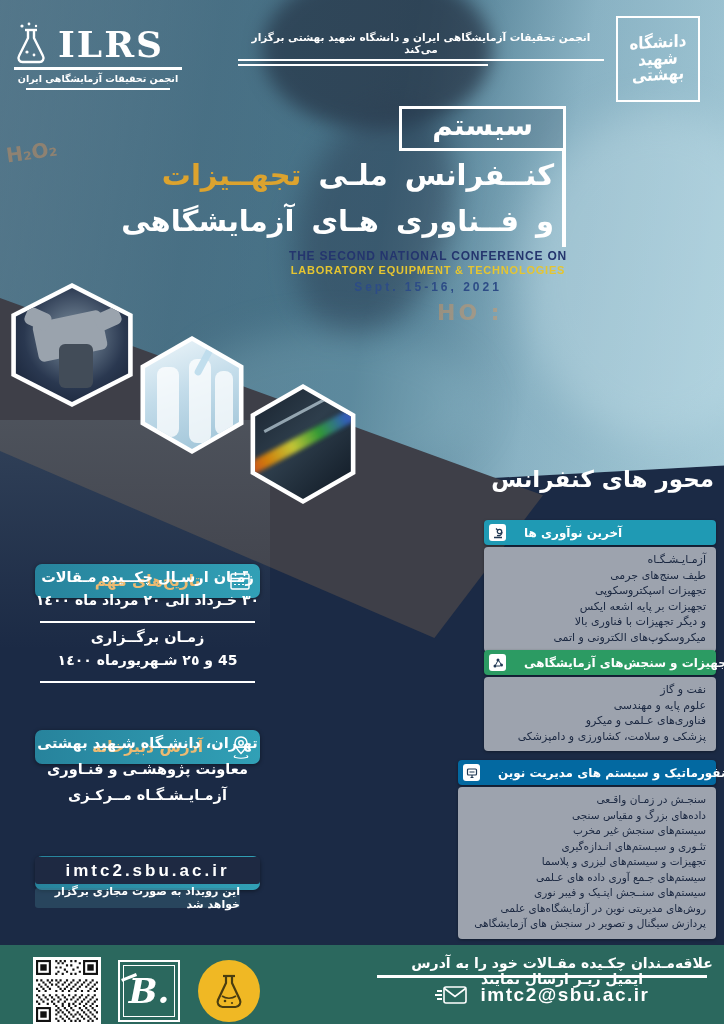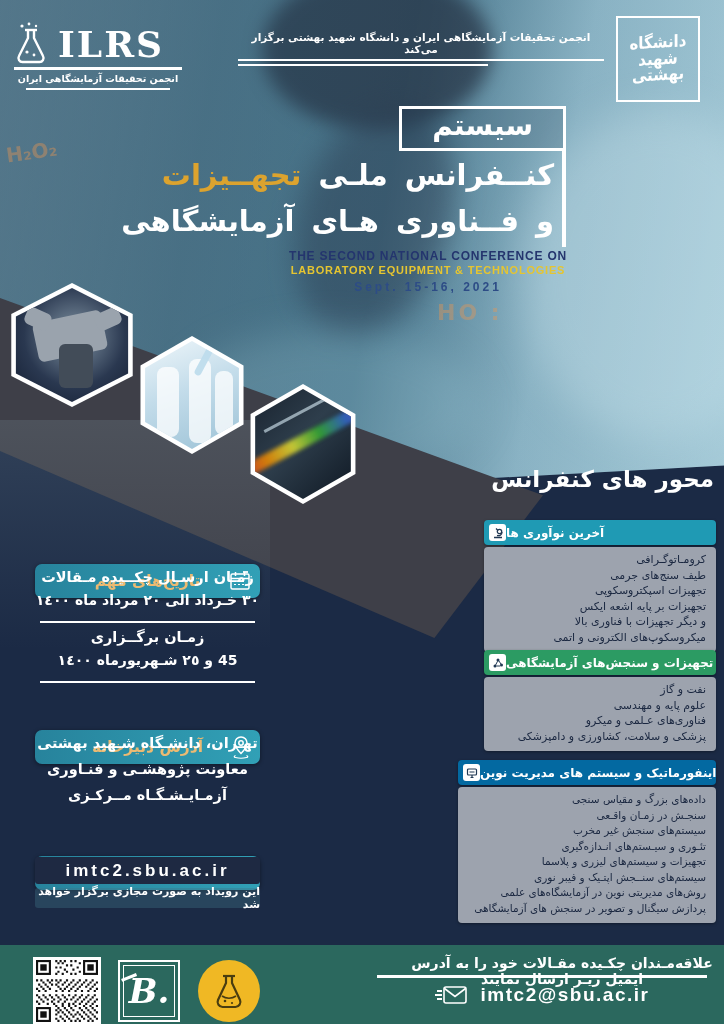--- a/index.html
+++ b/index.html
@@ -61,42 +61,42 @@
   .hex3 .hex-in{background:linear-gradient(135deg,#18222e 0%,#2e3e4c 45%,#0e1722 100%);}
   .tube{position:absolute;background:rgba(255,255,255,.75);border-radius:8px;}
   .rainbow{position:absolute;left:-20px;top:44px;width:150px;height:13px;filter:blur(2px);opacity:.85;
     background:linear-gradient(90deg,#d33,#e80,#dd3,#3a3,#36c,#85c);transform:rotate(-28deg);}
   .glass-edge{position:absolute;left:8px;top:20px;width:90px;height:3px;background:rgba(220,240,250,.6);transform:rotate(-28deg);}
   .machine{position:absolute;background:#9aa3ad;border-radius:6px;}
   
   .topics-heading{position:absolute;right:10px;top:466px;color:#fff;font-weight:bold;font-size:23px;direction:rtl;}
   .tbox{position:absolute;right:8px;width:232px;}
   .tbox3{width:258px;}
-  .tbox-header{height:25px;border-radius:4px;display:flex;align-items:center;gap:0;padding:0 5px;
+  .tbox-header{height:25px;border-radius:4px;display:flex;align-items:center;gap:18px;padding:0 5px;
     color:#fff;font-weight:bold;font-size:12px;box-shadow:0 1px 3px rgba(0,0,0,.4);}
   .tbox-header .txt{direction:rtl;white-space:nowrap;}
   .hd1{background:#1f9ab4;} .hd2{background:#2c9b63;} .hd3{background:#0369a1;}
   .icon-chip{width:17px;height:17px;background:#fff;border-radius:3px;flex:0 0 auto;
     display:flex;align-items:center;justify-content:center;}
   .tbox-body{margin-top:2px;background:#9da3ae;border-radius:4px;padding:5px 10px 7px;
     color:#1a2740;font-size:11px;font-weight:500;text-align:right;direction:rtl;line-height:15.5px;
     box-shadow:0 1px 3px rgba(0,0,0,.35);}
   .tbox3 .tbox-body{font-size:10.5px;}
   
   .sbar-header{position:absolute;left:35px;width:225px;height:34px;border-radius:7px;
     background:linear-gradient(90deg,#27839c,#31a0b6);display:flex;align-items:center;justify-content:center;
     color:#ecba72;font-weight:bold;font-size:15.5px;direction:rtl;box-shadow:0 1px 4px rgba(0,0,0,.45);margin-top:36px;}
   .sbar-header .bar-icon{position:absolute;right:9px;top:50%;transform:translateY(-50%);display:flex;}
   .sbar-text{position:absolute;left:35px;width:225px;text-align:center;color:#fff;
     font-weight:bold;font-size:13.5px;direction:rtl;white-space:nowrap;}
   .divider{position:absolute;left:40px;width:215px;height:2px;background:#fff;}
   .url-band{position:absolute;left:35px;top:857px;width:225px;height:27px;background:#1e2942;border-radius:3px;
     display:flex;align-items:center;justify-content:center;color:#fff;
     font-family:"Liberation Sans",sans-serif;font-weight:bold;font-size:17px;letter-spacing:3px;}
-  .virtual-note{position:absolute;left:35px;top:888px;width:225px;height:20px;border-radius:3px;
+  .virtual-note{position:absolute;left:35px;top:888px;width:205px;height:20px;border-radius:3px;
     background:rgba(62,112,134,.38);display:flex;align-items:center;justify-content:center;
     color:#fff;font-size:11px;font-weight:bold;direction:rtl;}
   
   .footer{position:absolute;left:0;top:945px;width:724px;height:79px;background:#2b685e;}
   .qr{position:absolute;left:33px;top:957px;width:68px;height:68px;background:#fff;padding:3px;box-sizing:border-box;}
   .blogo{position:absolute;left:118px;top:960px;width:62px;height:62px;border:2px solid #fff;box-sizing:border-box;
     display:flex;align-items:center;justify-content:center;}
   .blogo-in{position:absolute;inset:3px;border:1px solid #fff;}
   .blogo-b{font-family:"DejaVu Serif","Liberation Serif",serif;font-style:italic;font-weight:bold;
     font-size:34px;color:#fff;line-height:1;position:relative;}
@@ -199,21 +199,21 @@
     <div class="tbox-header hd1">
       <span class="icon-chip">
         <svg width="12" height="12" viewBox="0 0 12 12" fill="none" stroke="#223a55" stroke-width="1.3">
           <circle cx="7.5" cy="4.5" r="2.2"></circle>
             <path d="M4 1.5l2 2M2 10.5h8M5 8.5c3 .8 5-1 5-3.5"></path>
         </svg>
       </span>
       <span class="txt">آخرین نوآوری ها</span>
     </div>
     <div class="tbox-body">
-      <div>کرومـاتوگـرافی</div>
+      <div>آزمـایـشـگـاه</div>
       <div>طیف سنج‌های جرمی</div>
       <div>تجهیزات اسپکتروسکوپی</div>
       <div>تجهیزات بر پایه اشعه ایکس</div>
       <div>و دیگر تجهیزات با فناوری بالا</div>
       <div>میکروسکوپ‌های الکترونی و اتمی</div>
     </div>
   </div>
 
   <div class="tbox" style="top:650px;">
     <div class="tbox-header hd2">
@@ -239,25 +239,26 @@
     <div class="tbox-header hd3">
       <span class="icon-chip">
         <svg width="12" height="12" viewBox="0 0 12 12" fill="none" stroke="#223a55" stroke-width="1.2">
           <rect x="1.5" y="2" width="9" height="6" rx="1"></rect>
             <path d="M4.5 10.5h3M6 8v2.5M3.5 5h5"></path>
         </svg>
       </span>
       <span class="txt">اینفورماتیک و سیستم های مدیریت نوین</span>
     </div>
     <div class="tbox-body">
+      <div>سنجـش در زمـان واقـعی</div>
       <div>داده‌های بزرگ و مقیاس سنجی</div>
-      <div>سنجـش در زمـان واقـعی</div>
       <div>سیستم‌های سنجش غیر مخرب</div>
       <div>تئـوری و سیـستم‌های انـدازه‌گیری</div>
       <div>تجهیزات و سیستم‌های لیزری و پلاسما</div>
+      <div>سیستم‌های جـمع آوری داده های عـلمی</div>
       <div>سیستم‌های سنــجش اپتـیک و فیبر نوری</div>
       <div>روش‌های مدیریتی نوین در آزمایشگاه‌های علمی</div>
       <div>پردازش سیگنال و تصویر در سنجش های آزمایشگاهی</div>
     </div>
   </div>
 
   <div class="sbar-header" style="top:528px;">
     <span>تاریخ‌های مهم</span>
     <span class="bar-icon">
       <svg width="22" height="22" viewBox="0 0 22 22" fill="none" stroke="#fff" stroke-width="1.5">

